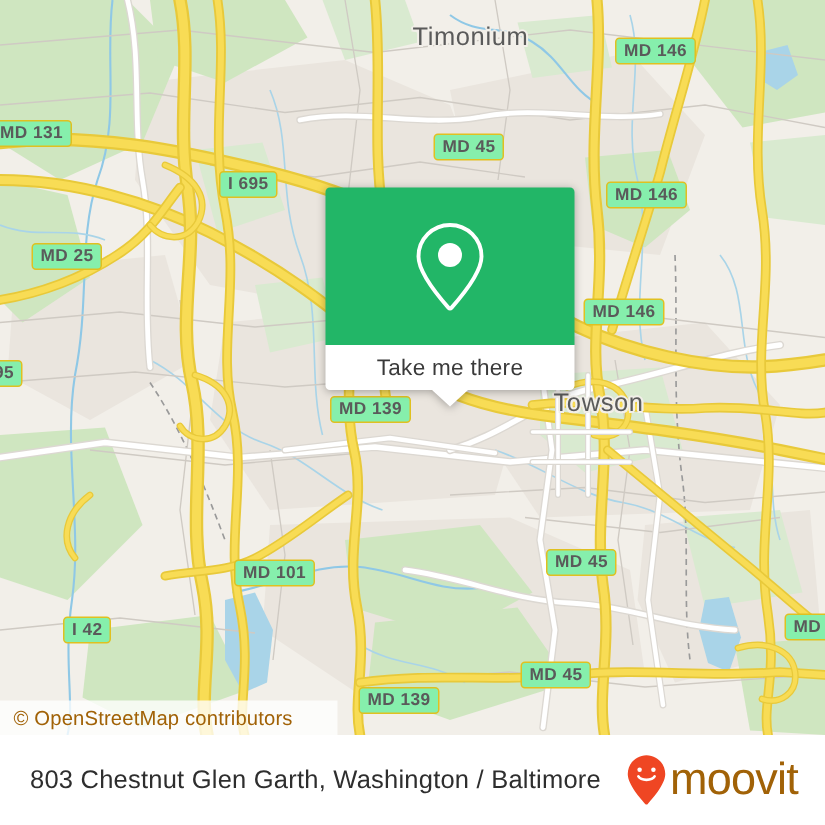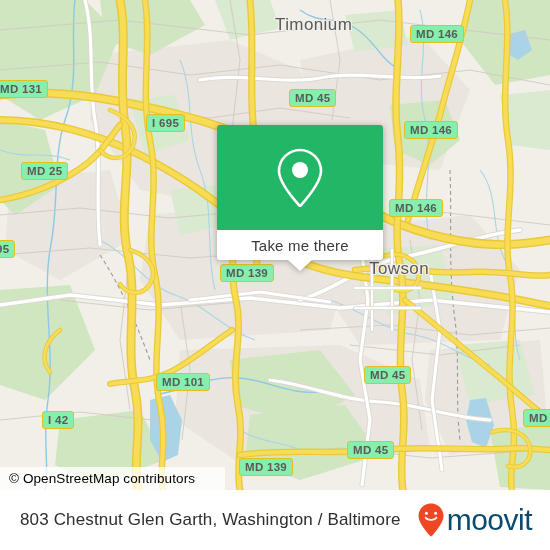--- a/index.html
+++ b/index.html
@@ -62,21 +62,21 @@
     left: 0;
     top: 467px;
     height: 23px;
     width: 225px;
     background: rgba(255,255,255,0.78);
     display: flex;
     align-items: center;
     padding-left: 9px;
     box-sizing: border-box;
     font-size: 13.5px;
-    color: #000000;
+    color: #a16207;
     letter-spacing: 0.1px;
   }
 
   
   .callout {
     position: absolute;
     left: 192px;
     top: 125px;
     width: 166px;
     filter: drop-shadow(0 1px 3px rgba(0,0,0,0.30));
@@ -136,21 +136,21 @@
     letter-spacing: 0.15px;
     white-space: nowrap;
   }
   .brand {
     display: flex;
     align-items: center;
     gap: 3px;
   }
   .brand-word {
     font-size: 30px;
-    color: #0c4a6e;
+    color: #a16207;
     letter-spacing: -0.5px;
     line-height: 30px;
     font-weight: normal;
   }
 </style>
 </head>
 <body>
 
 <div class="screen">
 

